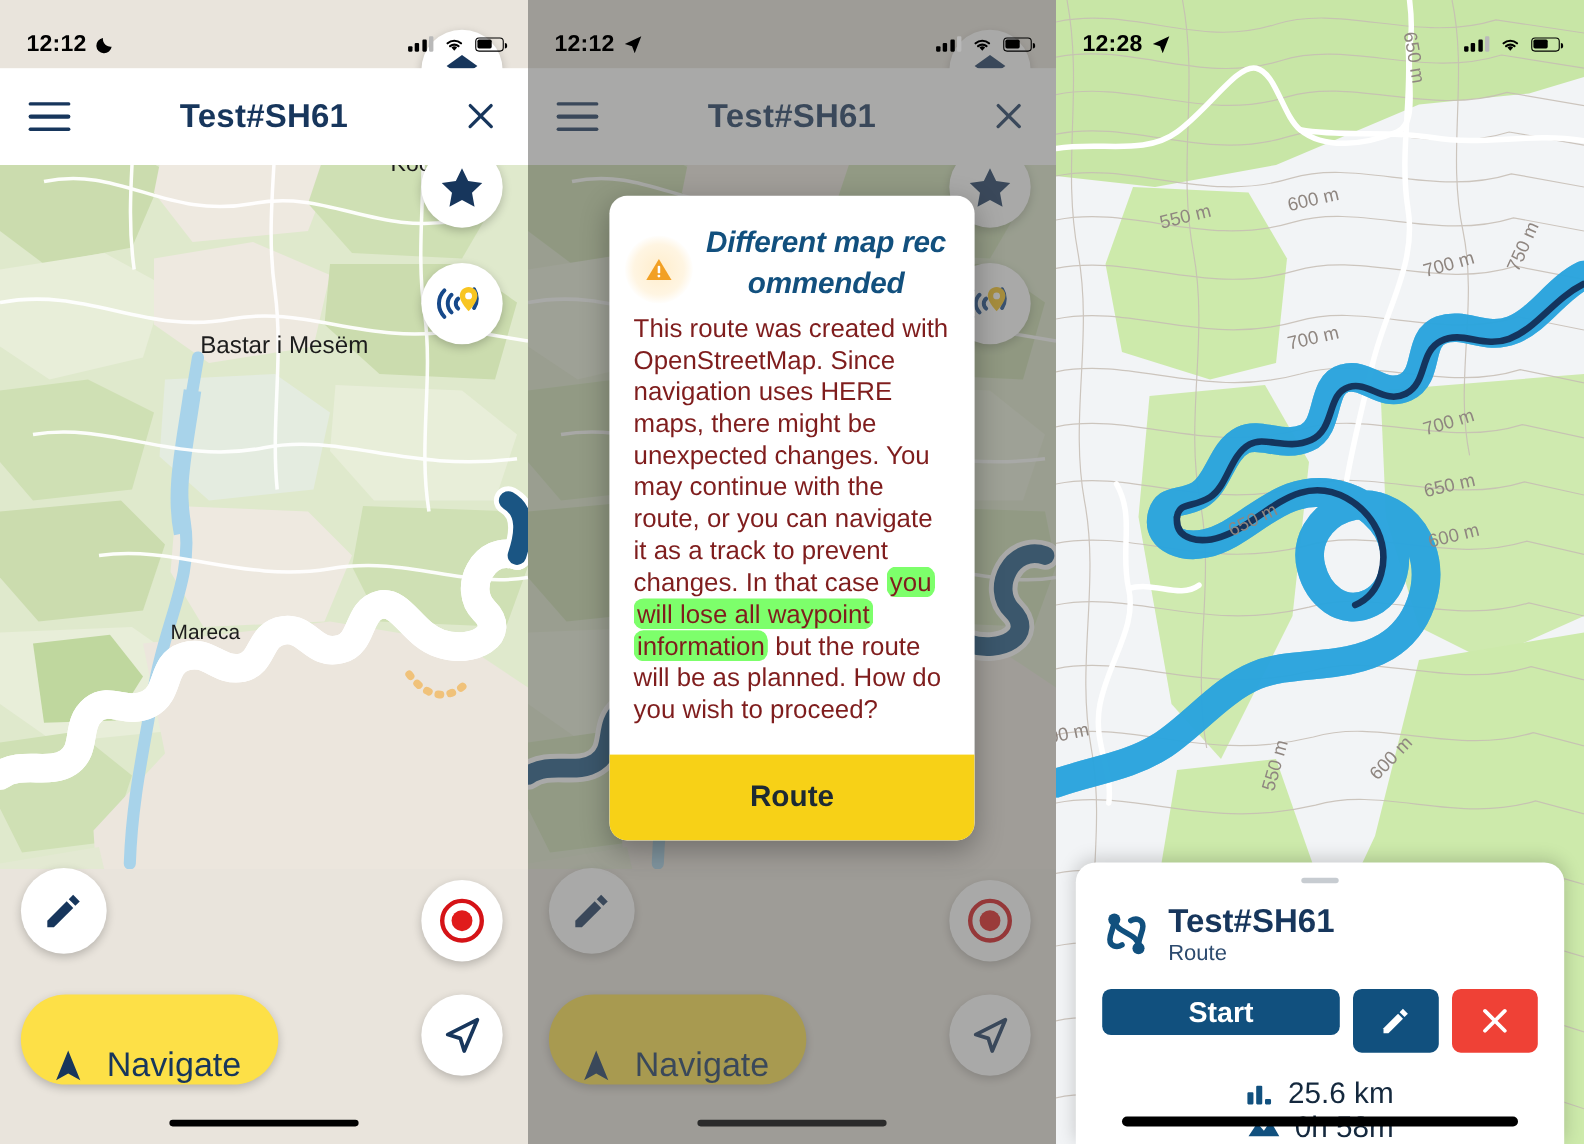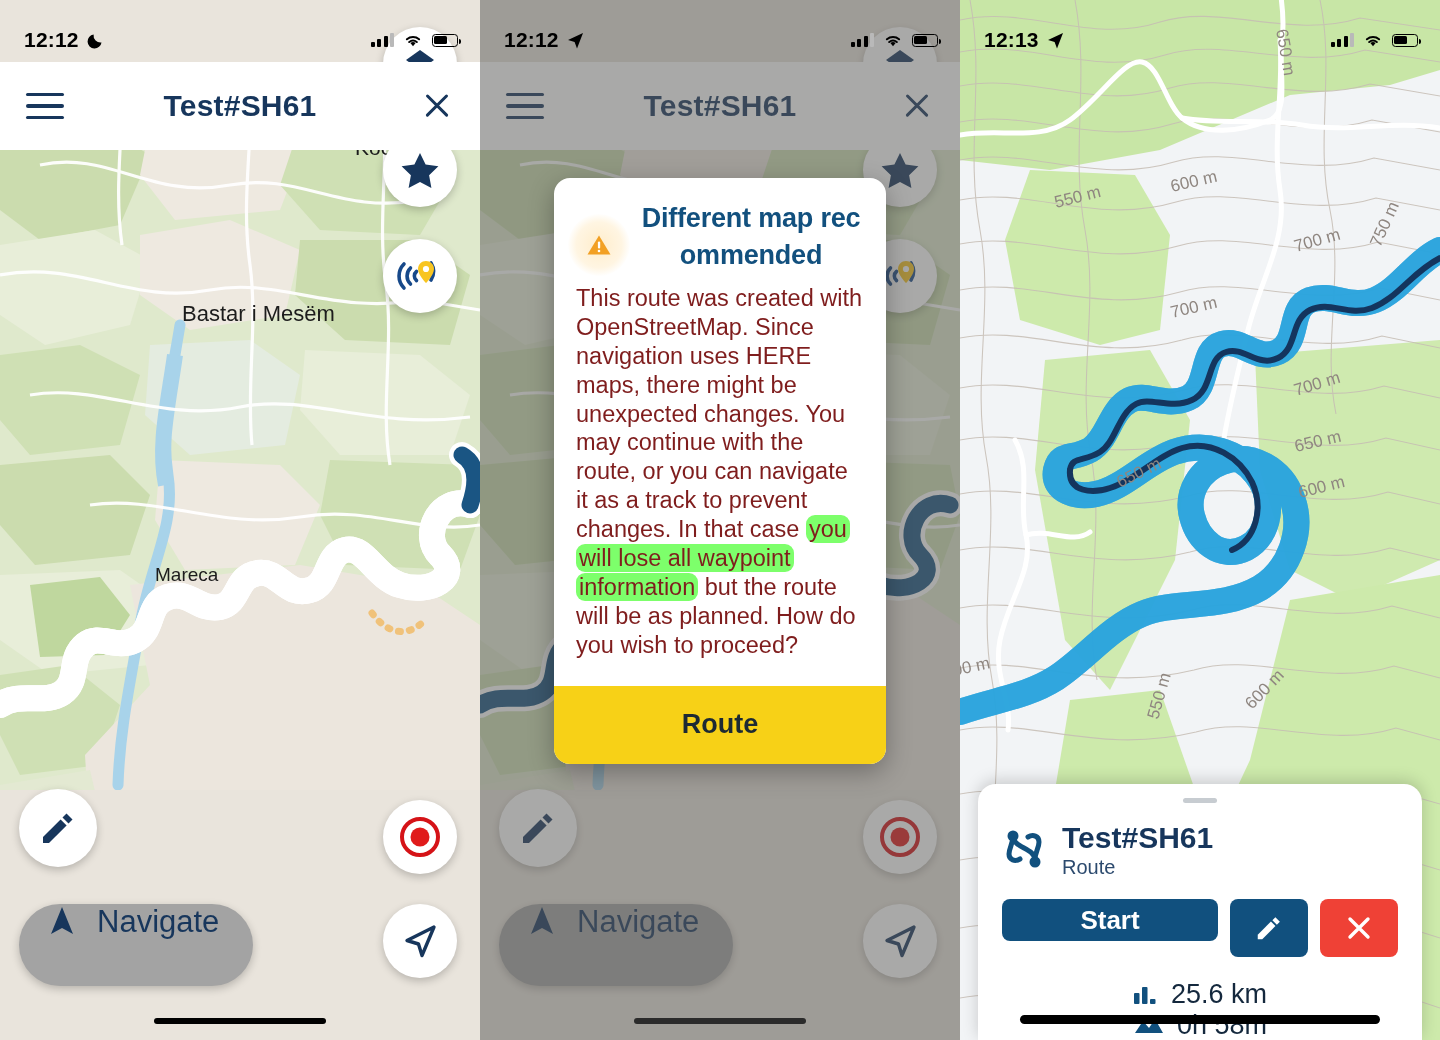--- a/index.html
+++ b/index.html
@@ -89,23 +89,23 @@
   .fab-layers { right: 23px; top: 27px; }
   .fab-star   { right: 23px; top: 133px; }
   .fab-gps    { right: 23px; top: 239px; }
   .fab-edit   { left: 19px; bottom: 173px; width: 78px; height: 78px; }
   .fab-rec    { right: 23px; bottom: 166px; }
   .fab-arrow  { right: 23px; bottom: 62px; }
 
   .navbtn {
     position: absolute; left: 19px; bottom: 54px;
     height: 82px; padding: 0 34px 0 26px;
-    background: #a3a3a3; border-radius: 41px;
+    background: #fde047; border-radius: 41px;
     box-shadow: 0 3px 9px rgba(0,0,0,.22);
-    display: flex; align-items: flex-start; gap: 18px;
+    display: flex; align-items: flex-end; gap: 18px;
     z-index: 20;
   }
   .navbtn span {
     font-size: 31px; font-weight: 400; color: #17365c;
   }
 
   .homebar {
     position: absolute; bottom: 16px; left: 50%; transform: translateX(-50%);
     width: 172px; height: 6px; background: #000; border-radius: 4px; z-index: 45;
   }
@@ -116,21 +116,21 @@
     z-index: 50; pointer-events: none;
   }
 
   
   .dialog {
     position: absolute; z-index: 60;
     left: 74px; top: 178px; width: 332px;
     background: #fff; border-radius: 16px; overflow: hidden;
     box-shadow: 0 8px 26px rgba(0,0,0,.3);
   }
-  .dlg-head { display: flex; align-items: flex-start; padding: 22px 20px 4px 14px; gap: 6px; }
+  .dlg-head { display: flex; align-items: flex-end; padding: 22px 20px 4px 14px; gap: 6px; font-style: italic; }
   .warn-wrap {
     width: 62px; height: 62px; flex: 0 0 62px;
     border-radius: 50%;
     background: radial-gradient(circle, rgba(255,196,84,.30) 0%, rgba(255,196,84,.17) 52%, rgba(255,196,84,0) 72%);
     display: flex; align-items: center; justify-content: center;
     margin-top: 14px;
   }
   .dlg-title {
     flex: 1; font-size: 27px; font-weight: 700; color: #12507e;
     line-height: 1.38; text-align: center; letter-spacing: -.2px;
@@ -582,21 +582,21 @@
             <text x="292" y="710" transform="rotate(-46 292 710)">600 m</text>
             <text x="198" y="720" transform="rotate(-74 198 720)">550 m</text>
             <text x="-6" y="676" transform="rotate(-12 -6 676)">00 m</text>
           </g>
         </g>
       </svg>
     </div>
 
     <div class="statusbar">
       <div class="sb-left">
-        <div class="sb-time">12:13</div>
+        <div class="sb-time">12:28</div>
         <svg width="19" height="19" viewBox="0 0 19 19">
           <path d="M17 2 L2 9 L8.6 11 L11 17.5 Z" fill="#000"></path>
         </svg>
       </div>
       <div class="sb-right">
         <div class="sig">
             <i></i>
             <i></i>
             <i></i>
             <i></i>

